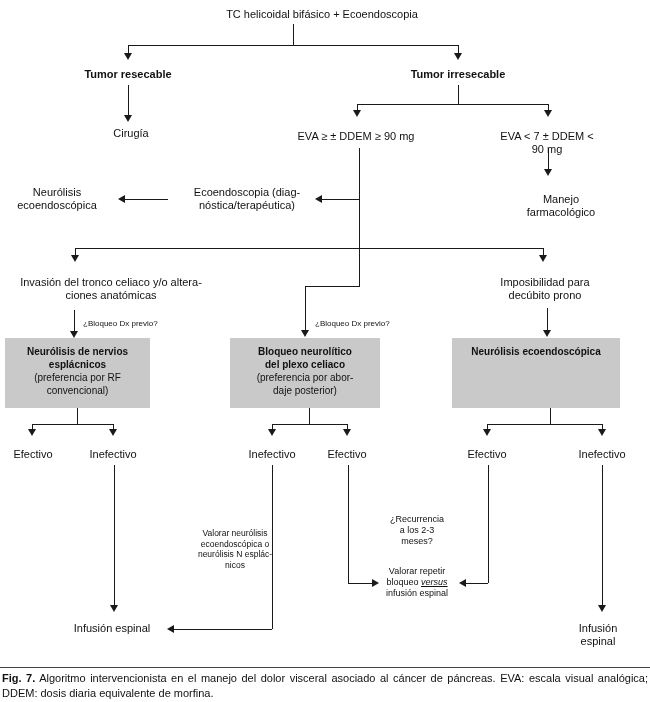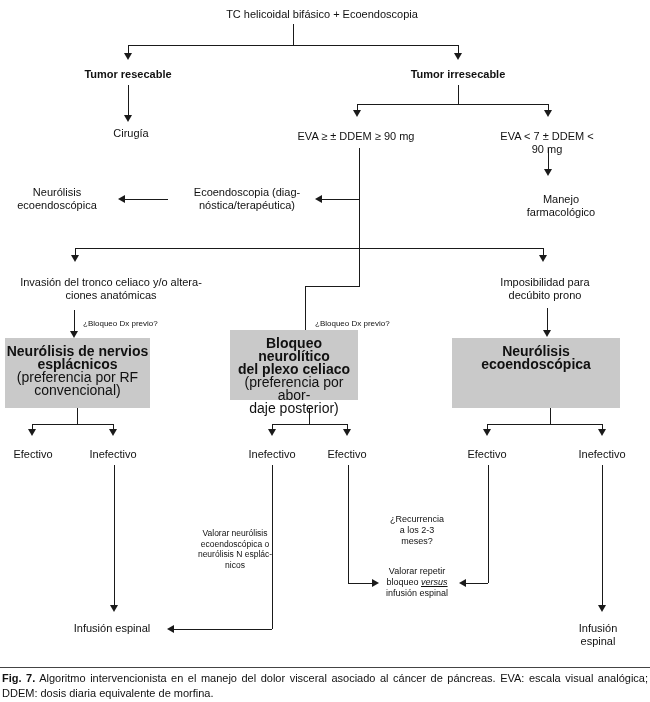--- a/index.html
+++ b/index.html
@@ -14,21 +14,21 @@
   .ah.l{border-width:4px 7px 4px 0;border-right-color:#1a1a1a;}
   .ah.r{border-width:4px 0 4px 7px;border-left-color:#1a1a1a;}
   .txt{position:absolute;white-space:pre-line;text-align:center;
        transform:translateX(-50%);font-size:11px;line-height:13px;}
   .txt.lft{transform:none;text-align:left;}
   .b{font-weight:bold;}
   .small{font-size:8px;line-height:10px;}
   .note{font-size:8.5px;line-height:10.5px;margin-left:43px;}
   .mid{font-size:9px;line-height:11px;}
   .box{position:absolute;background:#c9c9c9;text-align:center;
-       font-size:14px;line-height:13px;padding-top:7px;box-sizing:border-box;}
+       font-size:10px;line-height:13px;padding-top:7px;box-sizing:border-box;}
   .box-title{font-weight:bold;white-space:pre-line;}
   .box-sub{white-space:pre-line;}
   .it{font-style:italic;text-decoration:underline;}
   .pre{white-space:pre-line;}
   .caption{position:absolute;left:0;top:671px;width:650px;padding:0 2px;
            box-sizing:border-box;font-size:11px;line-height:14.5px;
            text-align:justify;}
   .rule{position:absolute;background:#444;}
 </style>
 </head>
@@ -135,21 +135,21 @@
 decúbito prono</div>
 <div class="txt lft small" style="left:83px;top:319px">¿Bloqueo Dx previo?</div>
 <div class="txt lft small" style="left:315px;top:319px">¿Bloqueo Dx previo?</div>
 
 <div class="box" style="left:5px;top:338px;width:145px;height:70px">
   <div class="box-title">Neurólisis de nervios
 esplácnicos</div>
   <div class="box-sub">(preferencia por RF
 convencional)</div>
 </div>
-<div class="box" style="left:230px;top:330px;width:128px;height:70px">
+<div class="box" style="left:230px;top:338px;width:150px;height:70px">
   <div class="box-title">Bloqueo neurolítico
 del plexo celiaco</div>
   <div class="box-sub">(preferencia por abor-
 daje posterior)</div>
 </div>
 <div class="box" style="left:452px;top:338px;width:168px;height:70px">
   <div class="box-title">Neurólisis ecoendoscópica</div>
 </div>
 
 <div class="txt" style="left:33px;top:448px">Efectivo</div>

